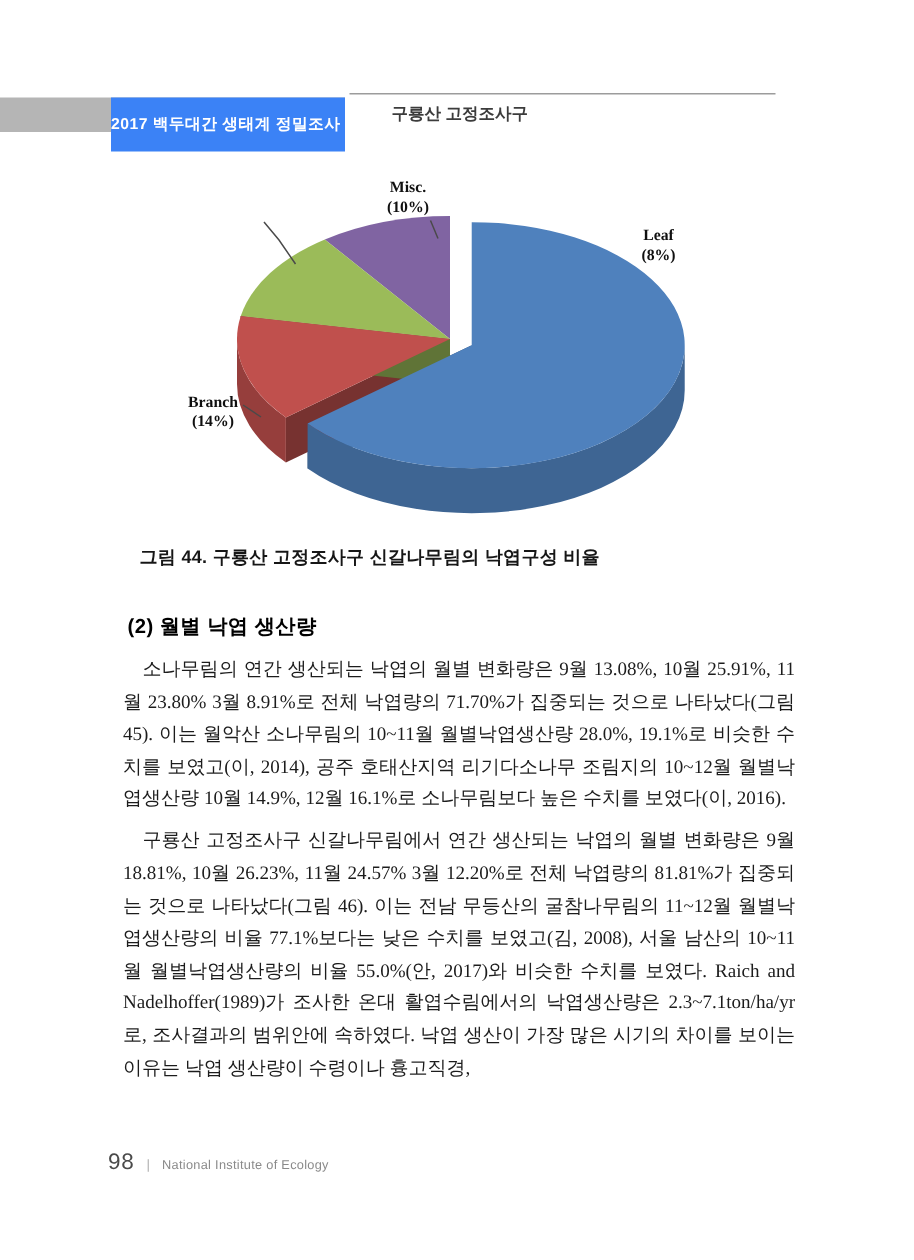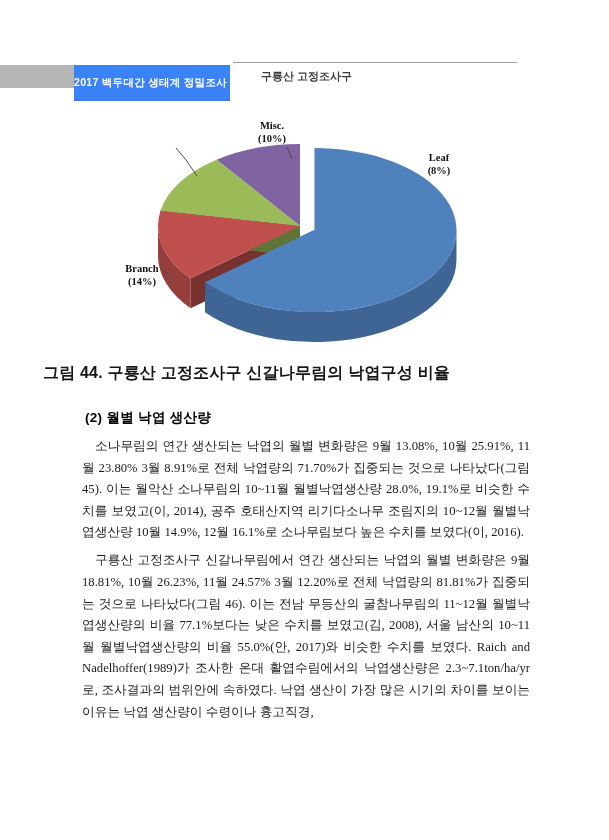--- a/index.html
+++ b/index.html
@@ -19,21 +19,21 @@
   .pie-svg{position:absolute;left:70px;top:112px;}
   .pie-label{position:absolute;text-align:center;color:#101010;
              font-family:"Liberation Serif",serif;font-weight:bold;
              font-size:10.5px;line-height:13px;white-space:nowrap;}
   .lbl-leaf{left:394px;top:151px;width:90px;}
   .lbl-branch{left:102px;top:262px;width:80px;}
   .lbl-rep{left:107px;top:120px;width:110px;}
   .lbl-misc{left:232px;top:119px;width:80px;}
 
   .fig-caption{position:absolute;left:0;top:363px;width:493px;text-align:center;
-               font-size:16px;font-weight:bold;color:#161616;letter-spacing:0.2px;}
+               font-size:12px;font-weight:bold;color:#161616;letter-spacing:0.2px;}
 
   
   .sec-heading{position:absolute;left:85px;top:409px;font-size:13.5px;font-weight:bold;
                color:#000000;letter-spacing:0.3px;}
   .body-text{position:absolute;left:82px;top:436px;width:448px;
              font-family:"Liberation Serif",serif;font-size:12.7px;line-height:21.6px;
              color:#1c1c1c;text-align:justify;}
   .body-text p{margin:0 0 6.5px 0;text-indent:13px;}
 
   
@@ -86,14 +86,19 @@
   </div>
 
   <div class="fig-caption">그림 44. 구룡산 고정조사구 신갈나무림의 낙엽구성 비율</div>
 
   <div class="sec-heading">(2) 월별 낙엽 생산량</div>
   <div class="body-text">
     <p>소나무림의 연간 생산되는 낙엽의 월별 변화량은 9월 13.08%, 10월 25.91%, 11월 23.80% 3월 8.91%로 전체 낙엽량의 71.70%가 집중되는 것으로 나타났다(그림 45). 이는 월악산 소나무림의 10~11월 월별낙엽생산량 28.0%, 19.1%로 비슷한 수치를 보였고(이, 2014), 공주 호태산지역 리기다소나무 조림지의 10~12월 월별낙엽생산량 10월 14.9%, 12월 16.1%로 소나무림보다 높은 수치를 보였다(이, 2016).</p>
     <p>구룡산 고정조사구 신갈나무림에서 연간 생산되는 낙엽의 월별 변화량은 9월 18.81%, 10월 26.23%, 11월 24.57% 3월 12.20%로 전체 낙엽량의 81.81%가 집중되는 것으로 나타났다(그림 46). 이는 전남 무등산의 굴참나무림의 11~12월 월별낙엽생산량의 비율 77.1%보다는 낮은 수치를 보였고(김, 2008), 서울 남산의 10~11월 월별낙엽생산량의 비율 55.0%(안, 2017)와 비슷한 수치를 보였다. Raich and Nadelhoffer(1989)가 조사한 온대 활엽수림에서의 낙엽생산량은 2.3~7.1ton/ha/yr로, 조사결과의 범위안에 속하였다. 낙엽 생산이 가장 많은 시기의 차이를 보이는 이유는 낙엽 생산량이 수령이나 흉고직경,</p>
   </div>
 
+  <div class="footer">
+    <span class="pageno">98</span>
+    <span class="sep">|</span>
+    <span class="inst">National Institute of Ecology</span>
+  </div>
 
 </div>
 
 </body></html>

